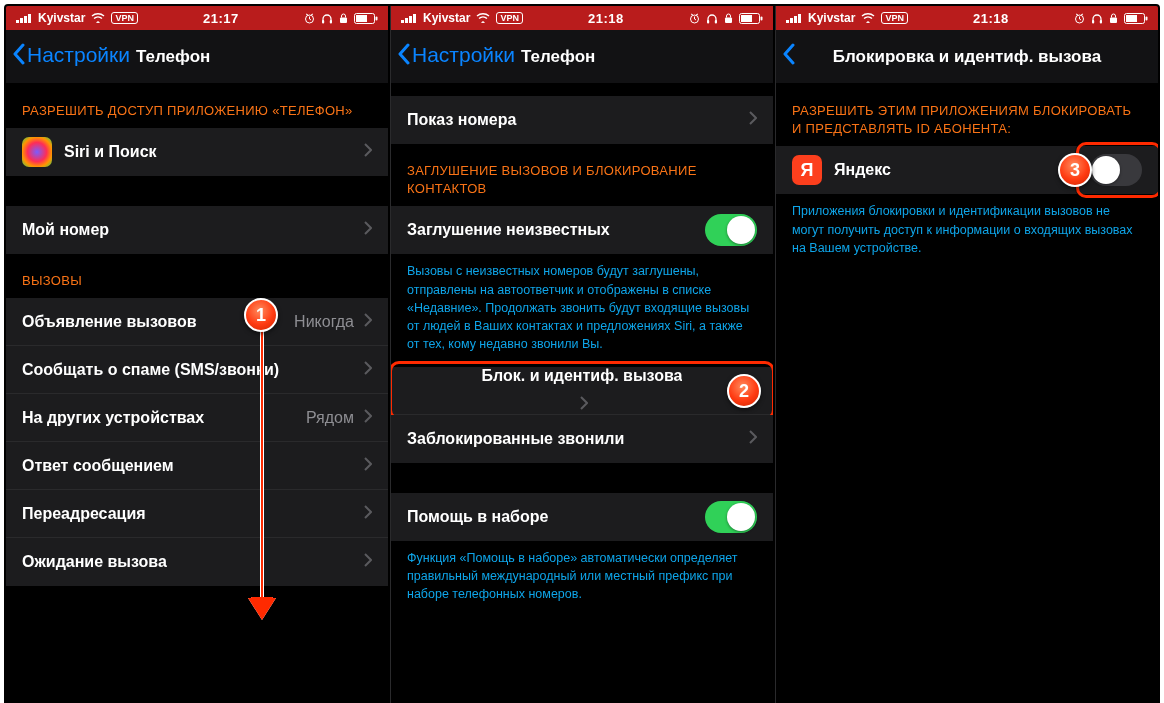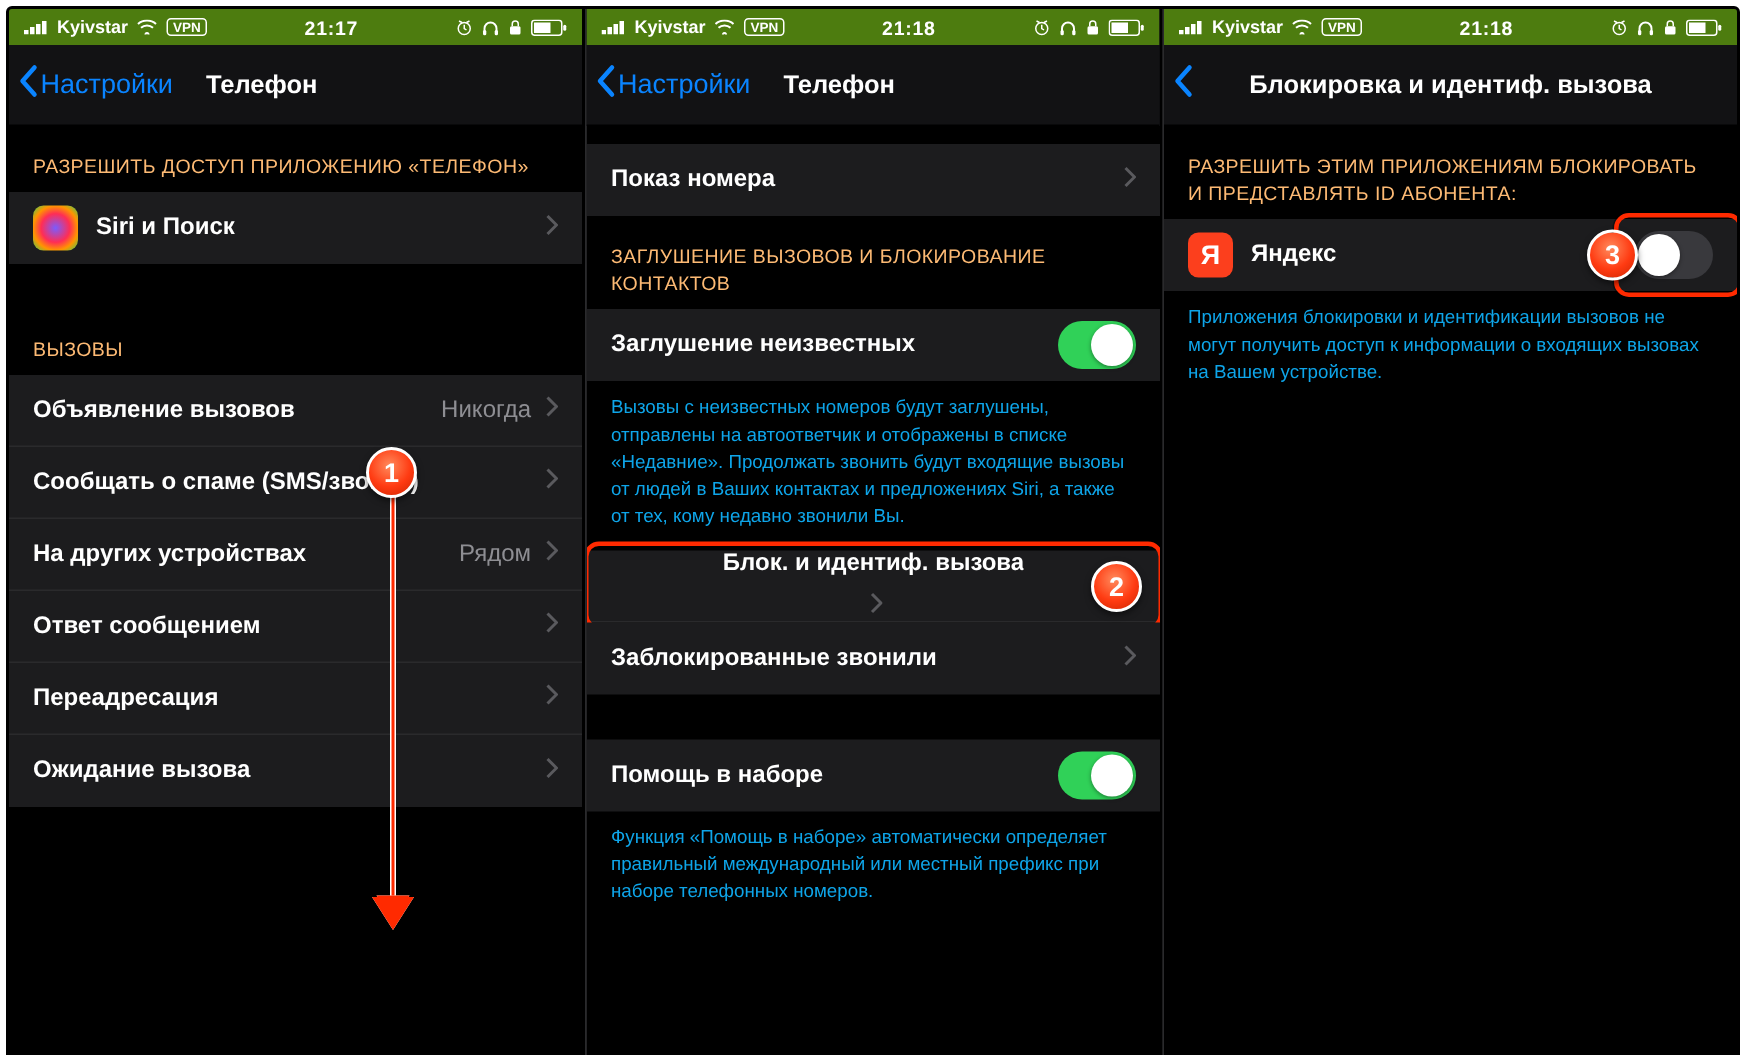--- a/index.html
+++ b/index.html
@@ -29,21 +29,21 @@
     flex-direction: column;
     position: relative;
     overflow: hidden;
     min-width: 0;
   }
   .phone + .phone { border-left: 1px solid #2a2a2c; }
 
   
   .status-bar {
     height: 24px;
-    background: #4d7c0f;
+    background: #b91c1c;
     display: flex;
     align-items: center;
     justify-content: space-between;
     padding: 0 10px;
     font-size: 12px;
     font-weight: 600;
   }
   .status-left, .status-right { display: flex; align-items: center; gap: 6px; }
   .status-time { font-size: 13px; letter-spacing: 0.5px; }
   .sb-icon { display: inline-flex; align-items: center; }
@@ -54,45 +54,44 @@
     background: #121214;
     display: flex;
     align-items: center;
     padding: 0 4px;
     border-bottom: 1px solid #000;
     font-size: 17px;
     position: relative;
   }
   .nav-back {
     display: flex;
-    align-items: center;
     color: #0a84ff;
-    font-size: 18px;
+    font-size: 21px;
     padding: 4px 2px;
     cursor: pointer;
   }
   .nav-back .chev { margin-right: 1px; }
-  .nav-title-inline { color: #fff; font-weight: 600; margin-left: 20px; }
+  .nav-title-inline { color: #fff; font-weight: 600; margin-left: 4px; }
   .nav-title-center {
     position: absolute;
     left: 0; right: 0;
     text-align: center;
     font-weight: 600;
     color: #fff;
     white-space: nowrap;
     font-size: 17px;
     pointer-events: none;
   }
 
   
   .content { flex: 1; background: #000; overflow-y: hidden; }
 
   .section-header {
     padding: 18px 16px 8px 16px;
-    color: #fdba74;
+    color: #f97316;
     font-size: 13px;
     letter-spacing: 0.3px;
     line-height: 1.4;
   }
   .section-footer {
     padding: 8px 16px 14px 16px;
     color: #0ea5e9;
     font-size: 12.5px;
     line-height: 1.45;
   }
@@ -266,20 +265,28 @@
         <div class="cell">
           <div class="left-icon siri-icon"></div>
           <span class="cell-label">Siri и Поиск</span>
           <span class="chev-right"><svg width="8" height="14" viewBox="0 0 8 14">
                 <path d="M1 1 L7 7 L1 13" stroke="#5a5a5e" stroke-width="2" fill="none"></path>
               </svg></span>
         </div>
       </div>
 
       <div class="spacer"></div>
+      <div class="cell-group">
+        <div class="cell">
+          <span class="cell-label">Мой номер</span>
+          <span class="chev-right"><svg width="8" height="14" viewBox="0 0 8 14">
+                <path d="M1 1 L7 7 L1 13" stroke="#5a5a5e" stroke-width="2" fill="none"></path>
+              </svg></span>
+        </div>
+      </div>
 
       <div class="section-header">ВЫЗОВЫ</div>
       <div class="cell-group">
         <div class="cell">
           <span class="cell-label">Объявление вызовов</span>
           <span class="cell-value">Никогда</span>
           <span class="chev-right"><svg width="8" height="14" viewBox="0 0 8 14">
                 <path d="M1 1 L7 7 L1 13" stroke="#5a5a5e" stroke-width="2" fill="none"></path>
               </svg></span>
         </div>

